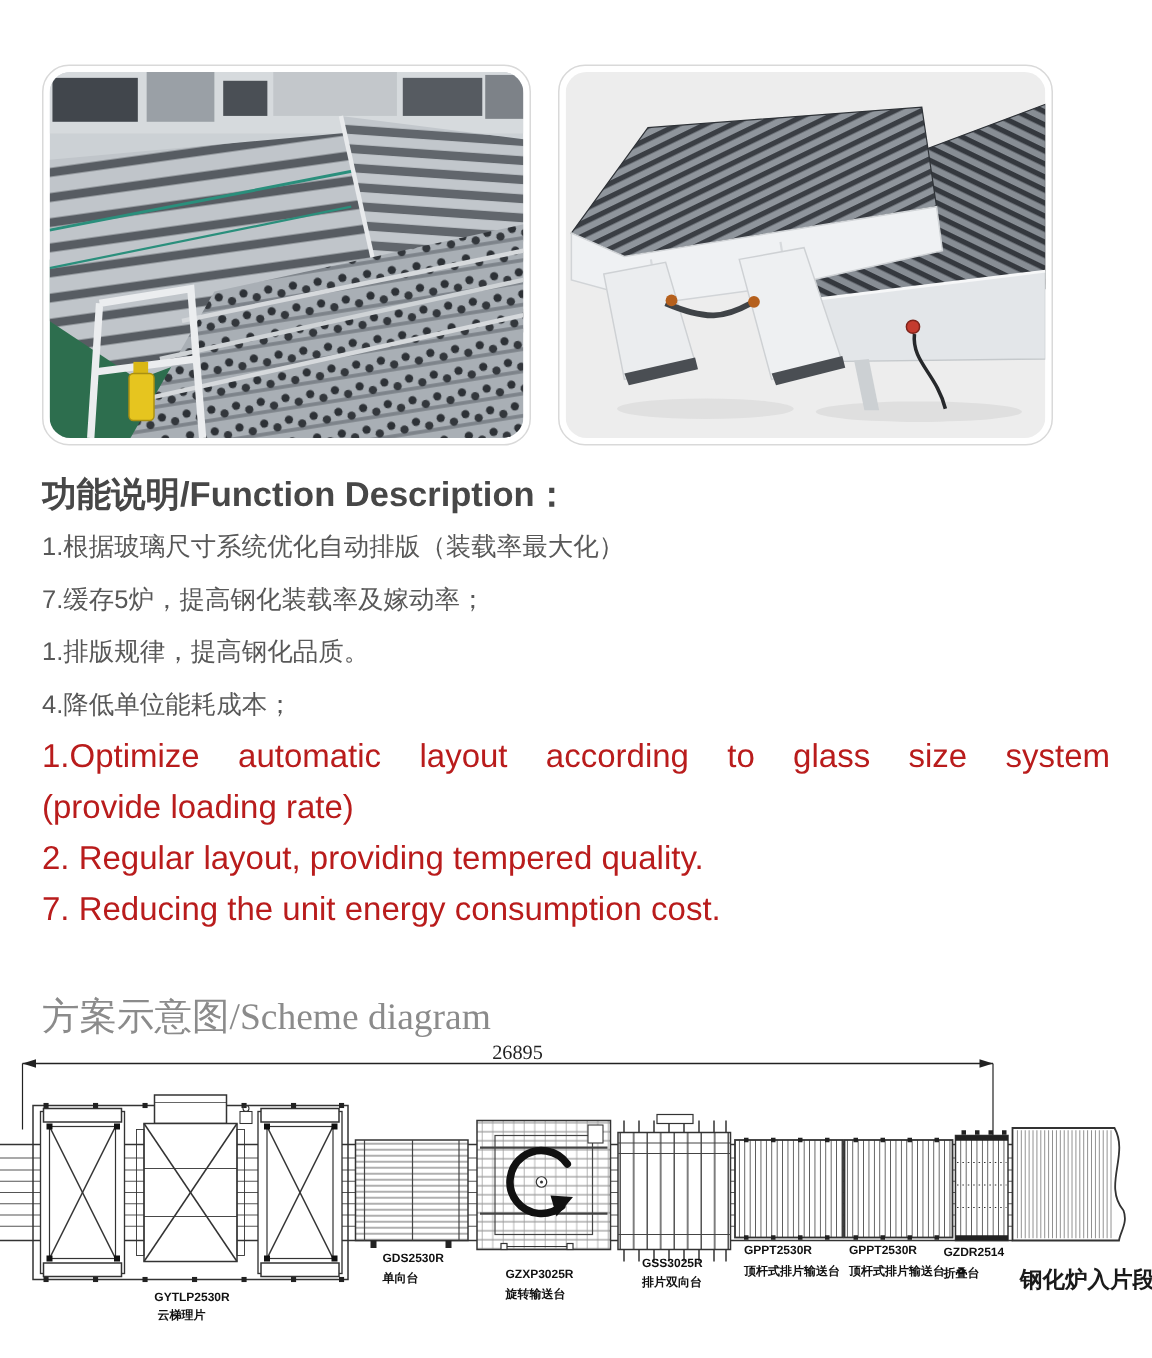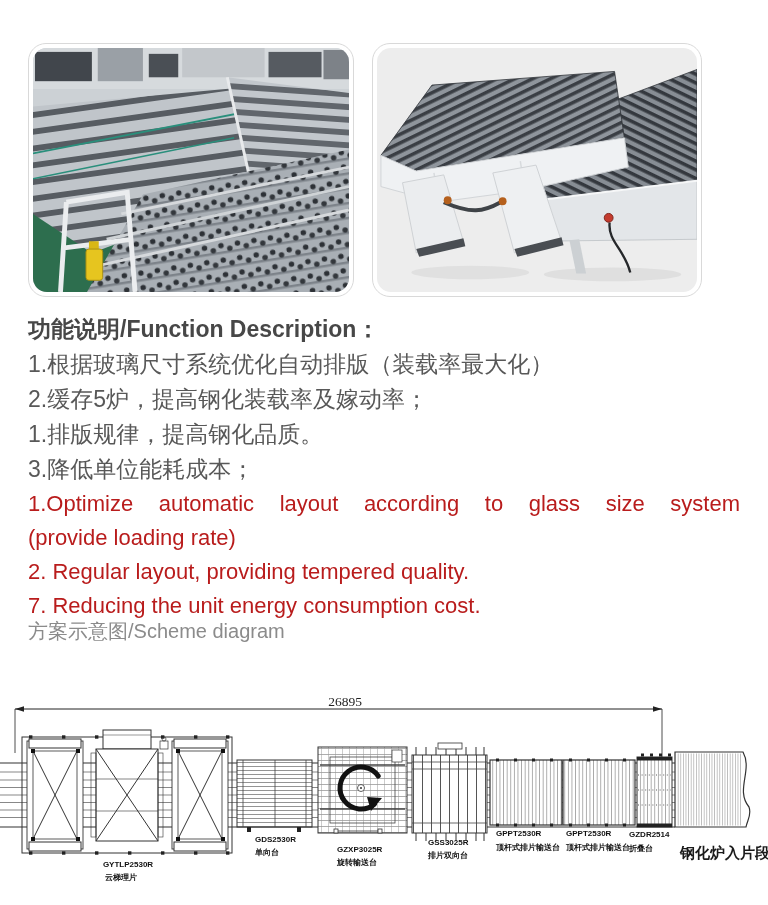--- a/index.html
+++ b/index.html
@@ -6,25 +6,25 @@
   .page{position:relative;width:768px;height:905px;background:#fff;overflow:hidden;
         font-family:"Liberation Sans",sans-serif;border-radius:26px;}
   .photo{position:absolute;box-sizing:border-box;border:1px solid #d9d9d9;border-radius:18px;
          padding:4px;background:#fff;}
   .photo-left{left:28px;top:43px;width:326px;height:254px;}
   .photo-right{left:372px;top:43px;width:330px;height:254px;}
   .photo-inner{width:100%;height:100%;border-radius:14px;overflow:hidden;}
   .photo-inner svg{display:block;width:100%;height:100%;}
   .textblock{position:absolute;left:28px;top:312px;width:712px;}
   .fd-heading{font-size:23px;font-weight:bold;color:#474747;line-height:35px;margin:0;}
-  .cn-line{font-size:23px;color:#585858;line-height:35px;margin:0;white-space:nowrap;}
+  .cn-line{font-size:17px;color:#585858;line-height:35px;margin:0;white-space:nowrap;}
   .en-line{font-size:22px;color:#b91c1c;line-height:34px;margin:0;white-space:nowrap;}
   .en-just{white-space:normal;text-align:justify;text-align-last:justify;}
-  .scheme-h{position:absolute;left:28px;top:618px;margin:0;font-size:20px;font-weight:400;
-            color:#8b8b8b;}
+  .scheme-h{position:absolute;left:28px;top:661px;margin:0;font-size:25px;font-weight:400;
+            color:#8b8b8b;font-family:Liberation Serif, serif;}
   .diagram{position:absolute;left:0;top:695px;width:768px;height:210px;}
   .dlbl{font-size:8px;font-weight:bold;fill:#111;font-family:"Liberation Sans",sans-serif;}
   .dbig{font-size:15px;font-weight:bold;fill:#1a1a1a;font-family:"Liberation Sans",sans-serif;}
   .ddim{font-size:13.5px;fill:#222;font-family:"Liberation Serif",serif;}
 </style>
 </head>
 <body>
 
 <div class="page">
 
@@ -112,23 +112,23 @@
           <circle cx="72" cy="156" r="4" fill="#b5601d"></circle>
             <circle cx="128" cy="157" r="4" fill="#b5601d"></circle>
         </g>
       </svg>
     </div>
   </figure>
 
   <section class="textblock">
     <h2 class="fd-heading">功能说明/Function Description：</h2>
     <p class="cn-line">1.根据玻璃尺寸系统优化自动排版（装载率最大化）</p>
-    <p class="cn-line">2.缓存5炉，提高钢化装载率及嫁动率；</p>
+    <p class="cn-line">7.缓存5炉，提高钢化装载率及嫁动率；</p>
     <p class="cn-line">1.排版规律，提高钢化品质。</p>
-    <p class="cn-line">3.降低单位能耗成本；</p>
+    <p class="cn-line">4.降低单位能耗成本；</p>
     <p class="en-line en-just">1.Optimize automatic layout according to glass size system</p>
     <p class="en-line">(provide loading rate)</p>
     <p class="en-line">2. Regular layout, providing tempered quality.</p>
     <p class="en-line">7. Reducing the unit energy consumption cost.</p>
   </section>
 
   <h3 class="scheme-h">方案示意图/Scheme diagram</h3>
 
   <div class="diagram">
     <svg viewBox="0 0 768 210" width="768" height="210">

